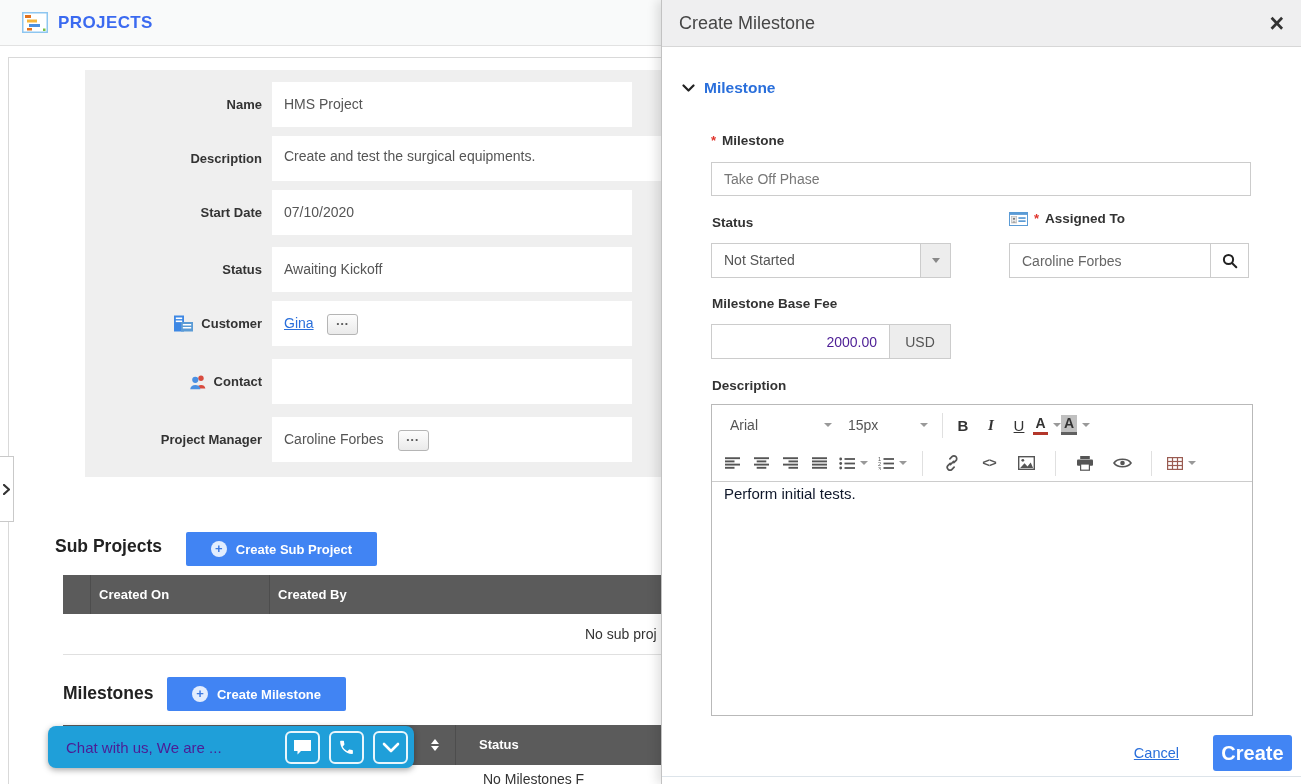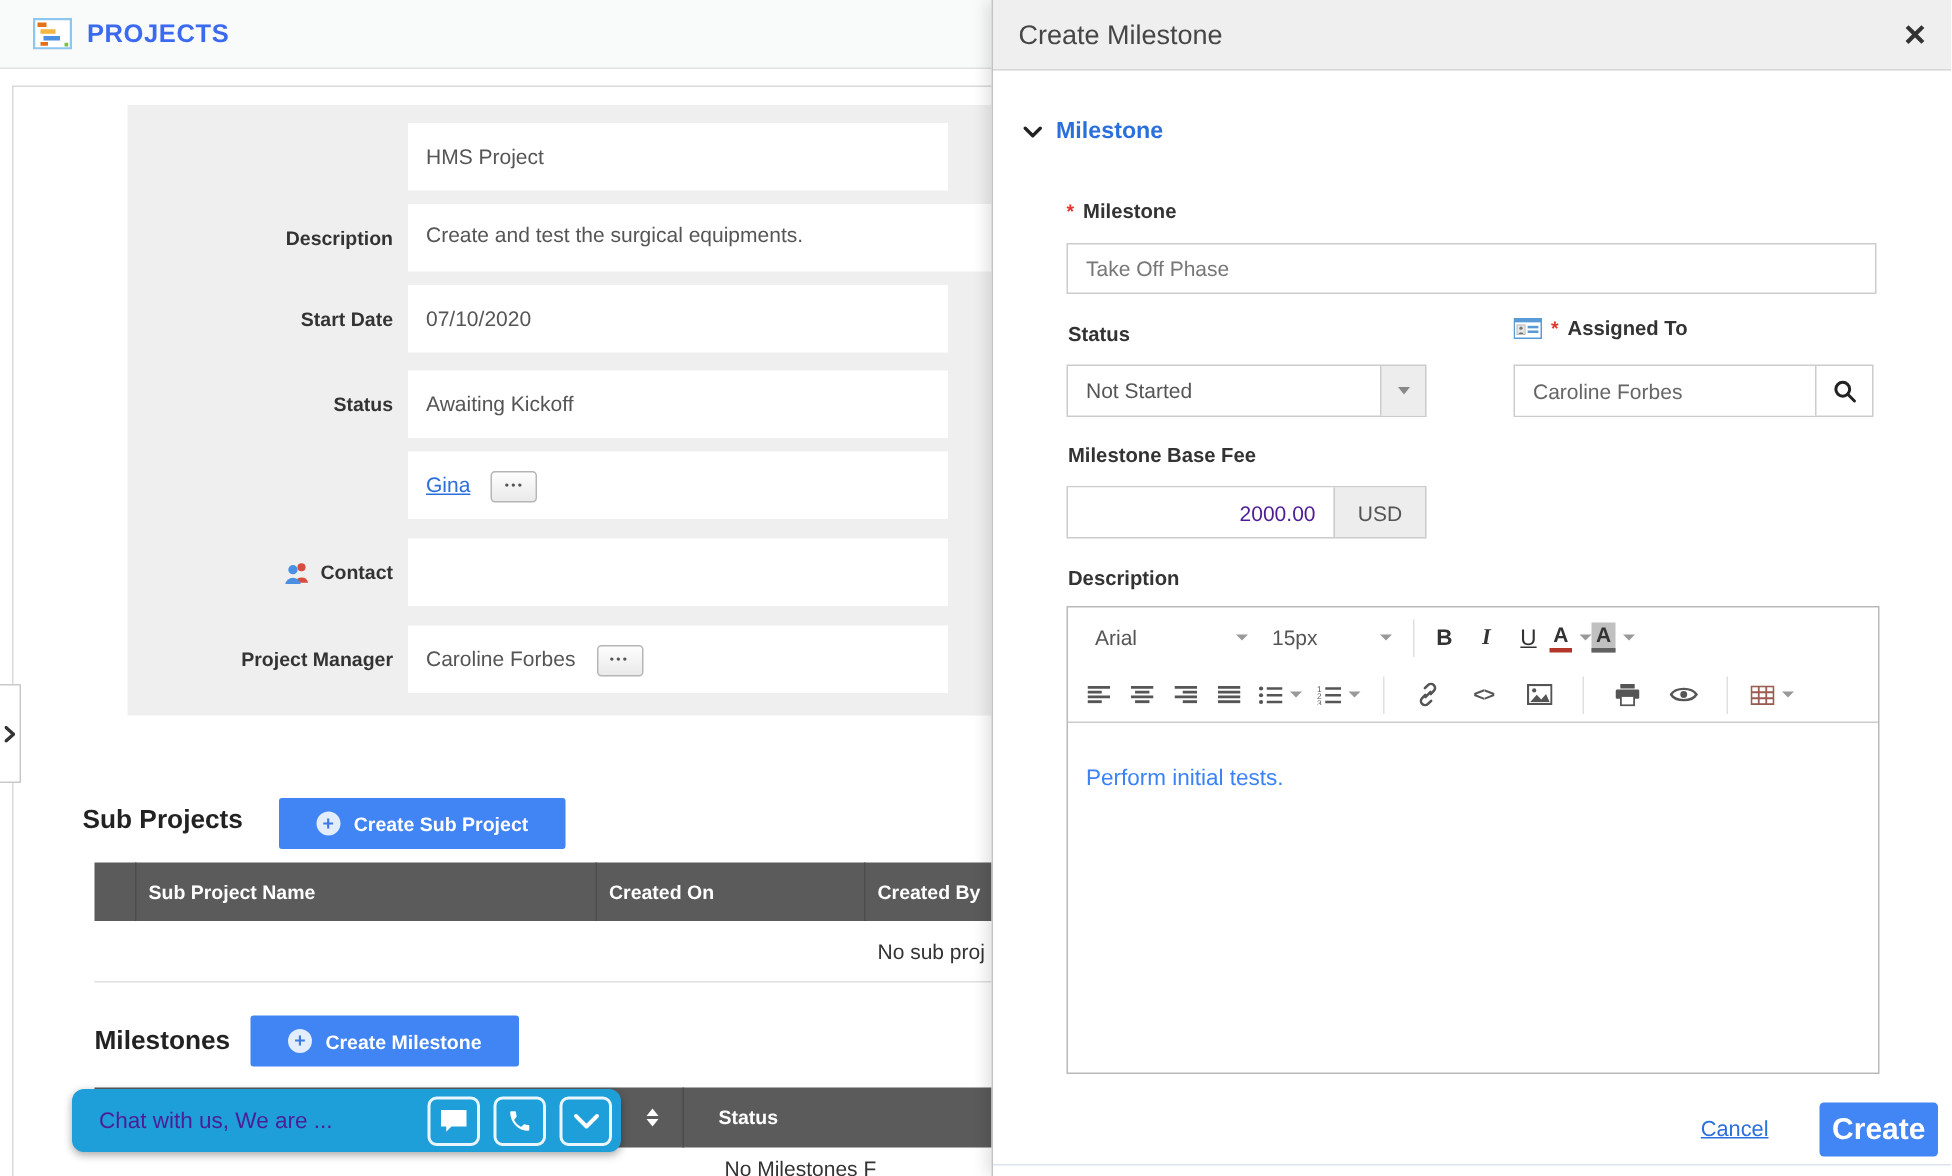--- a/index.html
+++ b/index.html
@@ -90,21 +90,21 @@
     color:#555;font-size:14px;cursor:pointer}
   .vsep{width:1px;height:25px;background:#e0e0e0;margin:0 6px;flex:none}
   .tbtn{display:flex;align-items:center;justify-content:center;min-width:28px;height:28px;color:#333;
     background:none;border:none;cursor:pointer;font-family:"Liberation Sans",sans-serif}
   .g-b{font-size:15px;font-weight:bold}
   .g-i{font-size:15px;font-style:italic;font-family:"Liberation Serif",serif;font-weight:bold}
   .g-u{font-size:15px;text-decoration:underline}
   .g-fc{font-size:14px;font-weight:bold;border-bottom:3px solid #b3362a;padding:0 2px 1px}
   .g-hl{font-size:14px;font-weight:bold;background:#c0c0c0;border-bottom:3px solid #606060;padding:0 3px 1px}
   .g-code{font-family:"Liberation Mono",monospace;font-size:13px;font-weight:bold;color:#555;letter-spacing:-1px}
-  .ed-content{border-top:1px solid #ccc;flex:1;padding:28px 12px;font-size:15px;color:#3b82f6;outline:none}
+  .ed-content{border-top:1px solid #ccc;flex:1;padding:3px 12px;font-size:15px;color:#0f172a;outline:none}
 
   .pfooter{position:absolute;right:9px;bottom:13px;display:flex;align-items:center;gap:34px}
   .cancel-link{font-size:14.5px;color:#2a6fdb;text-decoration:underline;cursor:pointer;background:none;border:none;
     font-family:"Liberation Sans",sans-serif}
   .create-btn{width:79px;height:36px;background:#4285f4;border:none;border-radius:3px;color:#ffffff;font-weight:bold;
     font-size:20px;cursor:pointer;font-family:"Liberation Sans",sans-serif}
   .panel-bottomline{position:absolute;left:0;top:776px;width:100%;height:1px;background:#dde4ea}
 </style>
 </head>
 <body>
@@ -119,31 +119,42 @@
       <rect x="7" y="12" width="11" height="3" fill="#4a90e2"></rect>
       <rect x="5" y="16" width="5" height="2.5" fill="#e2711d"></rect>
       <rect x="21" y="16.5" width="2.5" height="2.5" fill="#7ac143"></rect>
     </svg>
     <div class="title">PROJECTS</div>
   </div>
 
   <div class="abs card"></div>
   <div class="abs form-bg"></div>
 
+  <div class="frow-label" style="top:82px">Name</div>
   <div class="frow-box" style="top:82px">HMS Project</div>
 
   <div class="frow-label" style="top:136px">Description</div>
   <div class="frow-box" style="top:136px;width:430px;line-height:20px;padding-top:10px">Create and test the surgical equipments.</div>
 
   <div class="frow-label" style="top:190px">Start Date</div>
   <div class="frow-box" style="top:190px">07/10/2020</div>
 
   <div class="frow-label" style="top:247px">Status</div>
   <div class="frow-box" style="top:247px">Awaiting Kickoff</div>
 
+  <div class="frow-label" style="top:301px">
+    <svg class="fl-icon" width="21" height="17" viewBox="0 0 21 17">
+      <rect x="1" y="0.5" width="10" height="16" fill="#3d87e4"></rect>
+      <rect x="2.8" y="2.5" width="6.4" height="1.6" fill="#fff"></rect>
+      <rect x="2.8" y="5.5" width="6.4" height="1.6" fill="#fff"></rect>
+      <rect x="8" y="7" width="12" height="9.5" fill="#5b9bd5"></rect>
+      <rect x="9.8" y="9" width="8.4" height="1.5" fill="#fff"></rect>
+      <rect x="9.8" y="12" width="8.4" height="1.5" fill="#fff"></rect>
+    </svg><span>Customer</span>
+  </div>
   <div class="frow-box" style="top:301px">
     <span class="link">Gina</span>
     <span class="more-btn">•••</span>
   </div>
 
   <div class="frow-label" style="top:359px">
     <svg class="fl-icon" width="18" height="16" viewBox="0 0 18 16">
       <circle cx="12" cy="4.2" r="2.7" fill="#d84b3e"></circle>
       <path d="M7.8 14.5a4.4 4.4 0 0 1 8.6 0z" fill="#d84b3e"></path>
       <circle cx="6.3" cy="5.8" r="3.1" fill="#4a90e2"></circle>
@@ -158,21 +169,20 @@
     <span class="more-btn">•••</span>
   </div>
 
   <div class="abs sec-title" style="left:55px;top:536px">Sub Projects</div>
   <button class="abs blue-btn" style="left:186px;top:532px;width:191px;height:34px">
     <span class="plus">+</span>
     <span>Create Sub Project</span>
   </button>
   <div class="abs tbl-head" style="left:63px;top:575px;width:760px;height:39px">
     <div class="cell" style="width:27px"></div>
-    <div class="cell cdiv" style="width:307px">Sub Project Name</div>
     <div class="cell cdiv" style="width:179px">Created On</div>
     <div class="cell cdiv" style="flex:1">Created By</div>
   </div>
   <div class="abs empty-row" style="left:63px;top:614px;width:760px;height:41px;line-height:41px;border-bottom:1px solid #e0e0e0">
     <span style="margin-left:522px">No sub proj</span>
   </div>
 
   <div class="abs sec-title" style="left:63px;top:683px">Milestones</div>
   <button class="abs blue-btn" style="left:167px;top:677px;width:179px;height:34px">
     <span class="plus">+</span>

